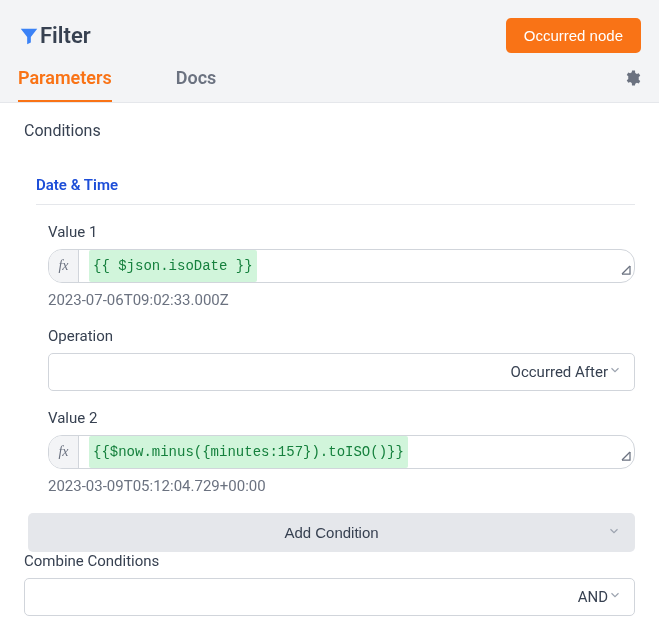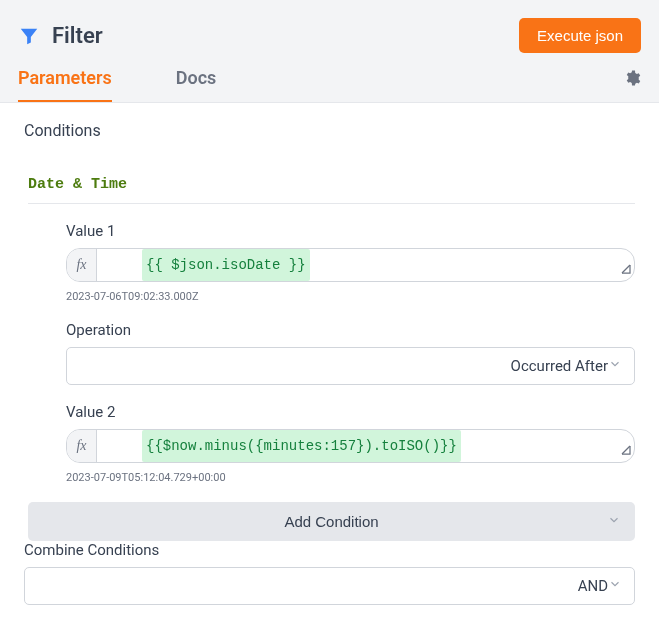--- a/index.html
+++ b/index.html
@@ -17,21 +17,20 @@
     }
     .title-row {
       display: flex;
       align-items: center;
       justify-content: space-between;
       padding-bottom: 14px;
     }
     .title-left {
       display: flex;
       align-items: center;
-      gap: 12px;
     }
     .title-text {
       font-size: 22px;
       font-weight: 600;
       color: #374151;
     }
     .filter-icon svg { display: block; }
     .execute-btn {
       background: #f97316;
       color: #fff;
@@ -73,47 +72,45 @@
     }
     .section-heading {
       font-size: 16px;
       color: #374151;
       font-weight: 400;
       margin-bottom: 30px;
     }
     .group-heading {
       font-size: 15px;
       font-weight: 600;
-      color: #4d7c0f;
+      color: #1d4ed8;
       border-bottom: 1px solid #e5e7eb;
       padding: 6px 0 10px 0;
-      margin-left: 4px;
+      margin-left: 12px;
       margin-bottom: 18px;
-      font-family: Liberation Mono, monospace;
     }
     .fields {
-      margin-left: 42px;
+      margin-left: 24px;
     }
     .field {
       margin-bottom: 18px;
     }
     .field-label {
       font-size: 15px;
       color: #374151;
       margin-bottom: 8px;
       font-weight: 400;
     }
     .expression-input {
       display: flex;
       border: 1px solid #d1d5db;
       border-radius: 14px;
       overflow: hidden;
       position: relative;
       background: #fff;
-      gap: 35px;
     }
     .fx-badge {
       width: 30px;
       background: #f3f4f6;
       border-right: 1px solid #d1d5db;
       display: flex;
       align-items: center;
       justify-content: center;
       font-style: italic;
       font-size: 14px;
@@ -132,21 +129,21 @@
       padding: 8px 4px;
       border-radius: 2px;
     }
     .resize-handle {
       position: absolute;
       right: 2px;
       bottom: 2px;
       color: #6b7280;
     }
     .resolved-value {
-      font-size: 11px;
+      font-size: 15px;
       color: #6b7280;
       margin-top: 8px;
     }
     .select-input {
       display: flex;
       align-items: center;
       justify-content: flex-end;
       border: 1px solid #d1d5db;
       border-radius: 5px;
       padding: 9px 12px;
@@ -192,21 +189,21 @@
 <div class="header">
   <div class="title-row">
     <div class="title-left">
       <span class="filter-icon">
         <svg width="22" height="22" viewBox="0 0 24 24" fill="#3b82f6">
             <path d="M3 4h18l-7 9v6l-4 2v-8L3 4z"></path>
           </svg>
       </span>
       <span class="title-text">Filter</span>
     </div>
-    <button class="execute-btn">Execute json</button>
+    <button class="execute-btn">Occurred node</button>
   </div>
   <div class="tabs-row">
     <div class="tabs">
       <div class="tab active">Parameters</div>
       <div class="tab">Docs</div>
     </div>
     <span class="gear-icon">
       <svg width="18" height="18" viewBox="0 0 24 24" fill="#6b7280">
           <path d="M12 8a4 4 0 1 0 0 8 4 4 0 0 0 0-8zm9 4a7.9 7.9 0 0 0-.1-1.3l2.1-1.6-2-3.4-2.5 1a7.7 7.7 0 0 0-2.2-1.3L16 2h-4l-.3 2.4a7.7 7.7 0 0 0-2.2 1.3l-2.5-1-2 3.4 2.1 1.6A7.9 7.9 0 0 0 7 12c0 .4 0 .9.1 1.3L5 14.9l2 3.4 2.5-1c.7.5 1.4 1 2.2 1.3L12 22h4l.3-2.4c.8-.3 1.5-.8 2.2-1.3l2.5 1 2-3.4-2.1-1.6c.1-.4.1-.9.1-1.3z"></path>
         </svg>
@@ -256,21 +253,21 @@
         <div class="expr-text">
           <span class="expr-highlight">{{$now.minus({minutes:157}).toISO()}}</span>
         </div>
         <span class="resize-handle">
           <svg width="12" height="12" viewBox="0 0 24 24" fill="none" stroke="#6b7280" stroke-width="2.5">
               <path d="M4 20h16V4"></path>
               <path d="M4 20L20 4"></path>
             </svg>
         </span>
       </div>
-      <div class="resolved-value">2023-07-09T05:12:04.729+00:00</div>
+      <div class="resolved-value">2023-03-09T05:12:04.729+00:00</div>
     </div>
 
   </div>
 
   <div class="add-condition-row">
     <button class="add-condition-btn">
       <span>Add Condition</span>
       <span class="chevron">
         <svg width="14" height="14" viewBox="0 0 24 24" fill="none" stroke="#9ca3af" stroke-width="2">
             <path d="M6 9l6 6 6-6"></path>

